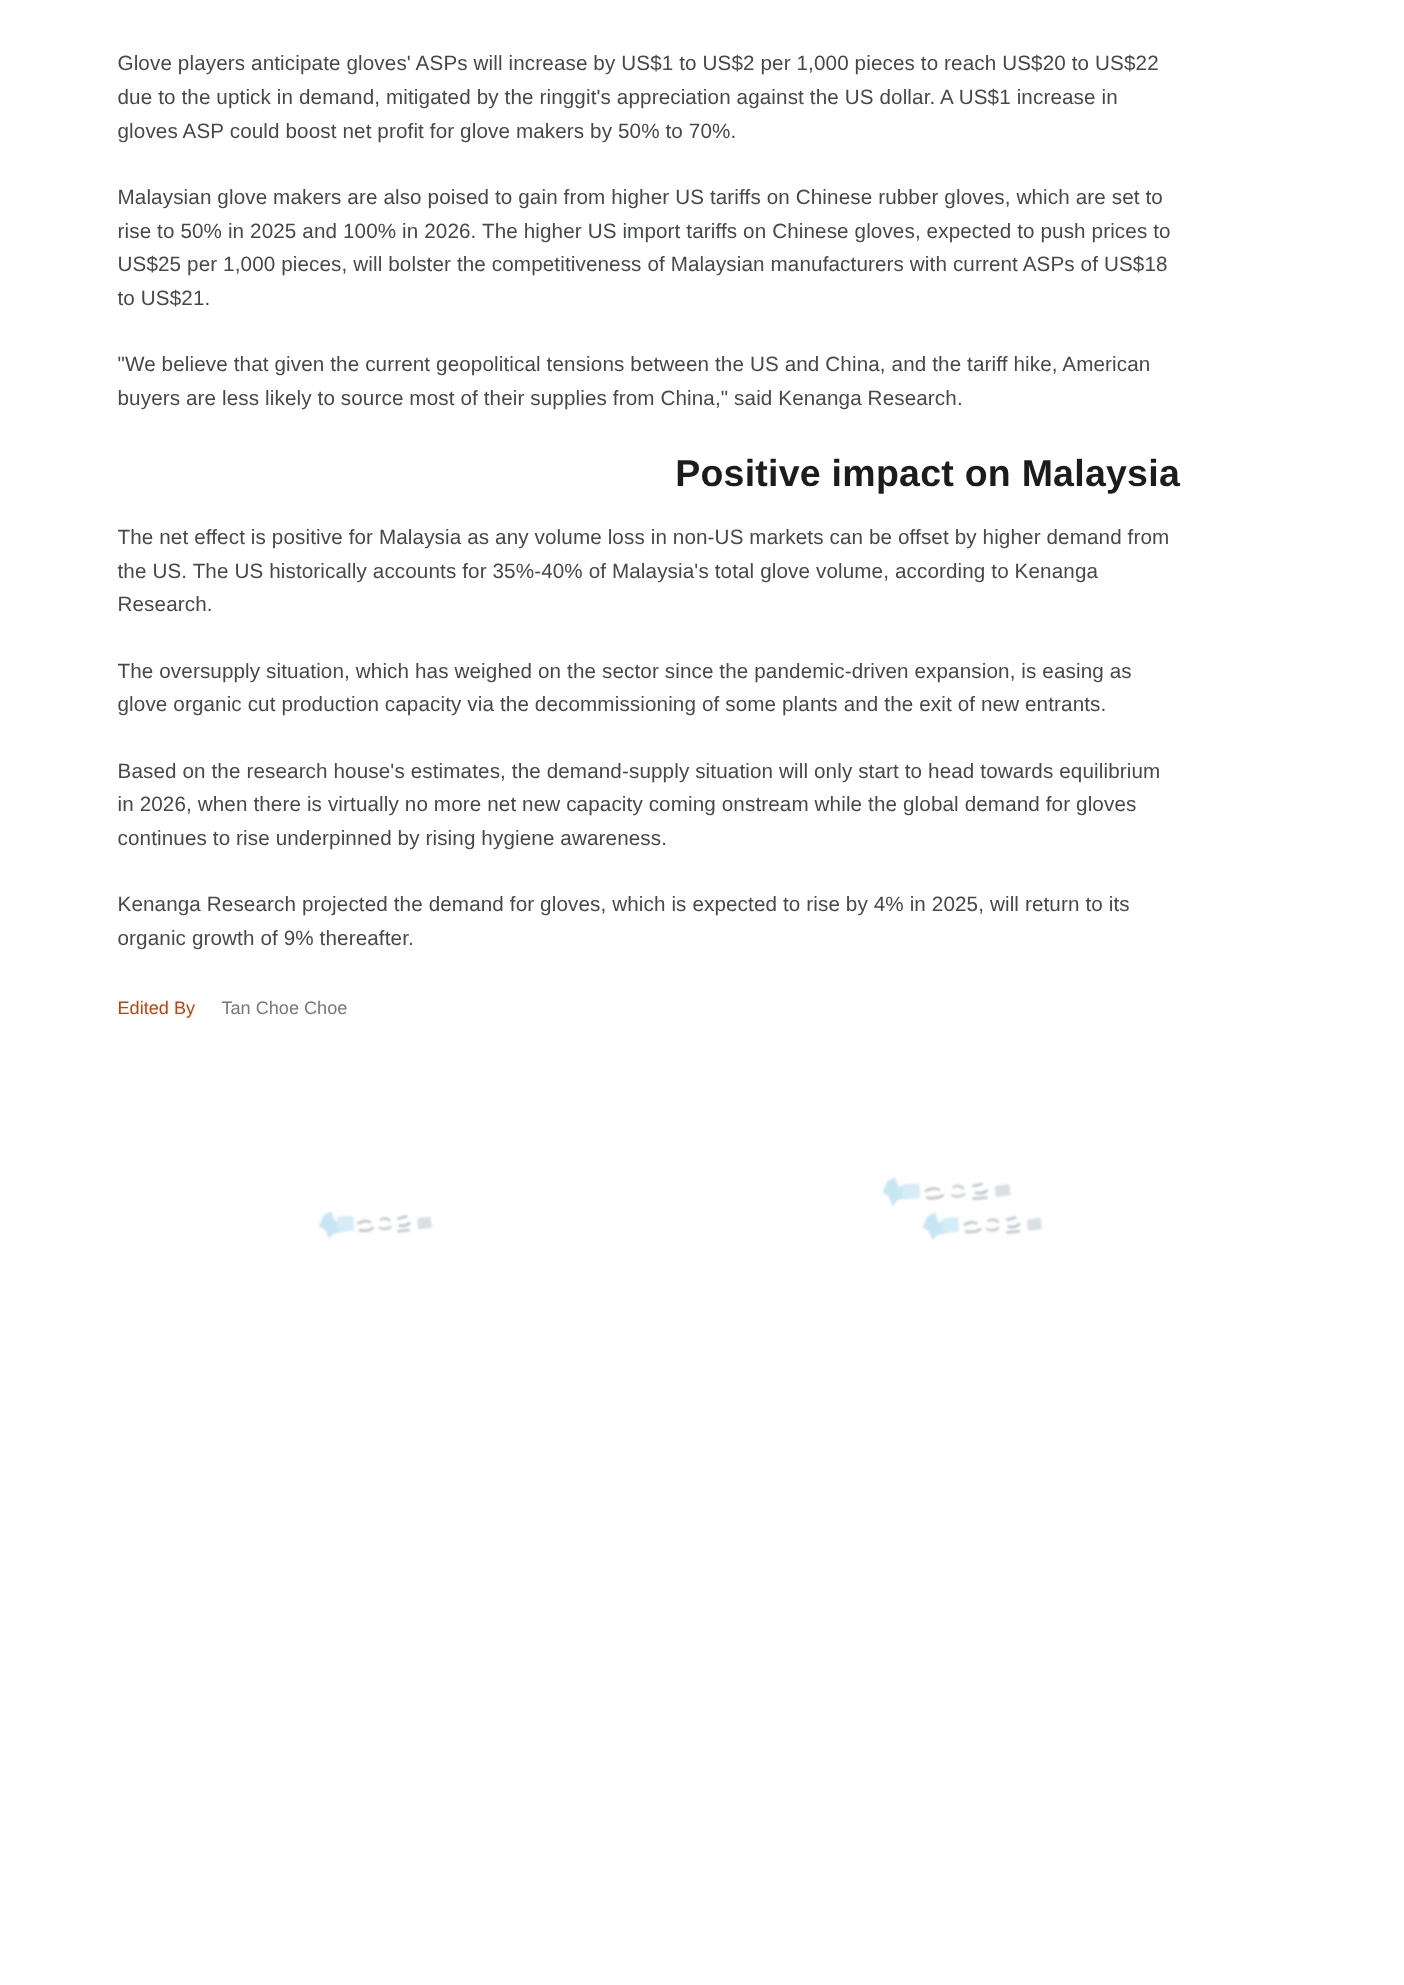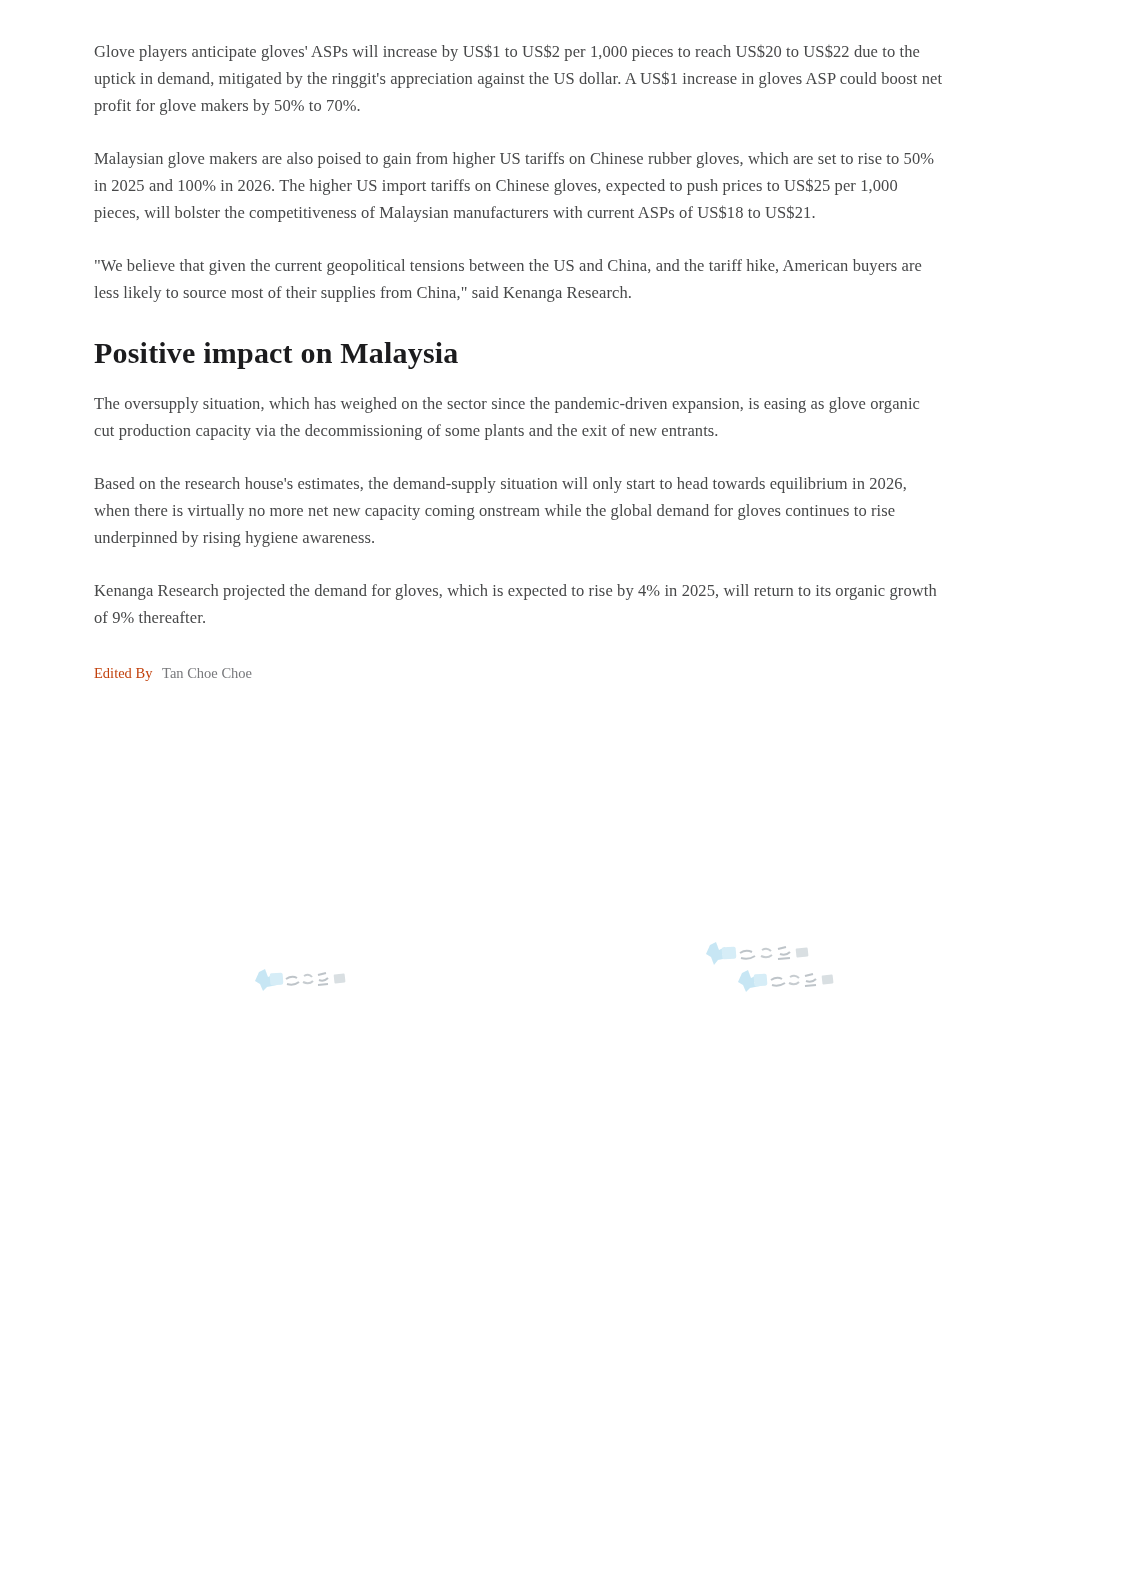--- a/index.html
+++ b/index.html
@@ -12,48 +12,48 @@
     height: 1588px;
     position: relative;
     font-family: "Liberation Sans", sans-serif;
     overflow: hidden;
   }
   .article {
     position: absolute;
     top: 38px;
     left: 94px;
     width: 850px;
-    font-family: Liberation Serif, serif;
   }
   .article p.body-para {
     margin: 0 0 26px 0;
     font-size: 16.5px;
     line-height: 27px;
     color: #474849;
     letter-spacing: 0.1px;
   }
   .article h1.section-heading {
     margin: 30px 0 20px 0;
     font-size: 30px;
     line-height: 34px;
     font-weight: bold;
     color: #1c1c1e;
     letter-spacing: 0.2px;
+    text-align: right;
   }
   .byline {
     margin-top: 32px;
     font-size: 14.5px;
     line-height: 20px;
   }
   .byline .byline-label {
     color: #c2410c;
   }
   .byline .byline-name {
     color: #77787B;
-    margin-left: 6px;
+    margin-left: 17px;
   }
   .watermark {
     position: absolute;
     opacity: 0.75;
     filter: blur(0.7px);
     pointer-events: none;
   }
   .wm-1 { left: 706px; top: 941px; }
   .wm-2 { left: 738px; top: 969px; }
   .wm-3 { left: 255px; top: 968px; }
@@ -61,20 +61,21 @@
 </head>
 <body>
 
 <div class="article">
   <p class="body-para">Glove players anticipate gloves' ASPs will increase by US$1 to US$2 per 1,000 pieces to reach US$20 to US$22 due to the uptick in demand, mitigated by the ringgit's appreciation against the US dollar. A US$1 increase in gloves ASP could boost net profit for glove makers by 50% to 70%.</p>
   <p class="body-para">Malaysian glove makers are also poised to gain from higher US tariffs on Chinese rubber gloves, which are set to rise to 50% in 2025 and 100% in 2026. The higher US import tariffs on Chinese gloves, expected to push prices to US$25 per 1,000 pieces, will bolster the competitiveness of Malaysian manufacturers with current ASPs of US$18 to US$21.</p>
   <p class="body-para">"We believe that given the current geopolitical tensions between the US and China, and the tariff hike, American buyers are less likely to source most of their supplies from China," said Kenanga Research.</p>
 
   <h1 class="section-heading">Positive impact on Malaysia</h1>
 
+  <p class="body-para">The net effect is positive for Malaysia as any volume loss in non-US markets can be offset by higher demand from the US. The US historically accounts for 35%-40% of Malaysia's total glove volume, according to Kenanga Research.</p>
   <p class="body-para">The oversupply situation, which has weighed on the sector since the pandemic-driven expansion, is easing as glove organic cut production capacity via the decommissioning of some plants and the exit of new entrants.</p>
   <p class="body-para">Based on the research house's estimates, the demand-supply situation will only start to head towards equilibrium in 2026, when there is virtually no more net new capacity coming onstream while the global demand for gloves continues to rise underpinned by rising hygiene awareness.</p>
   <p class="body-para">Kenanga Research projected the demand for gloves, which is expected to rise by 4% in 2025, will return to its organic growth of 9% thereafter.</p>
 
   <div class="byline">
     <span class="byline-label">Edited By</span>
     <span class="byline-name">Tan Choe Choe</span>
   </div>
 </div>
 

